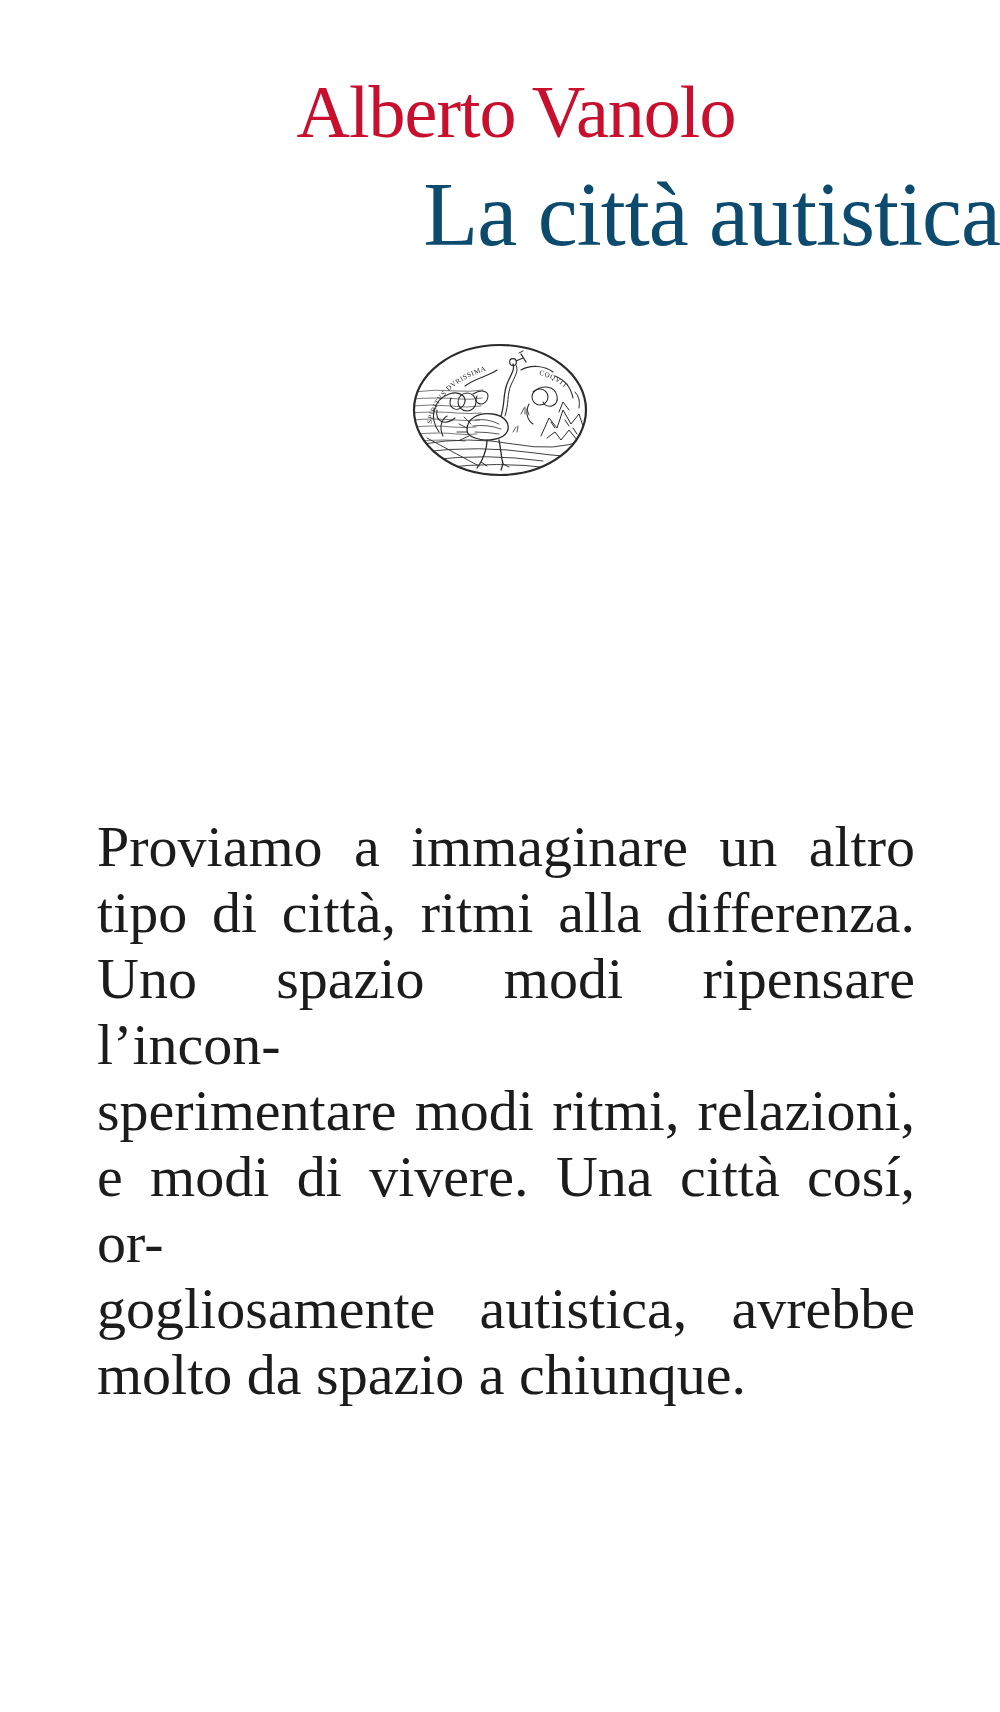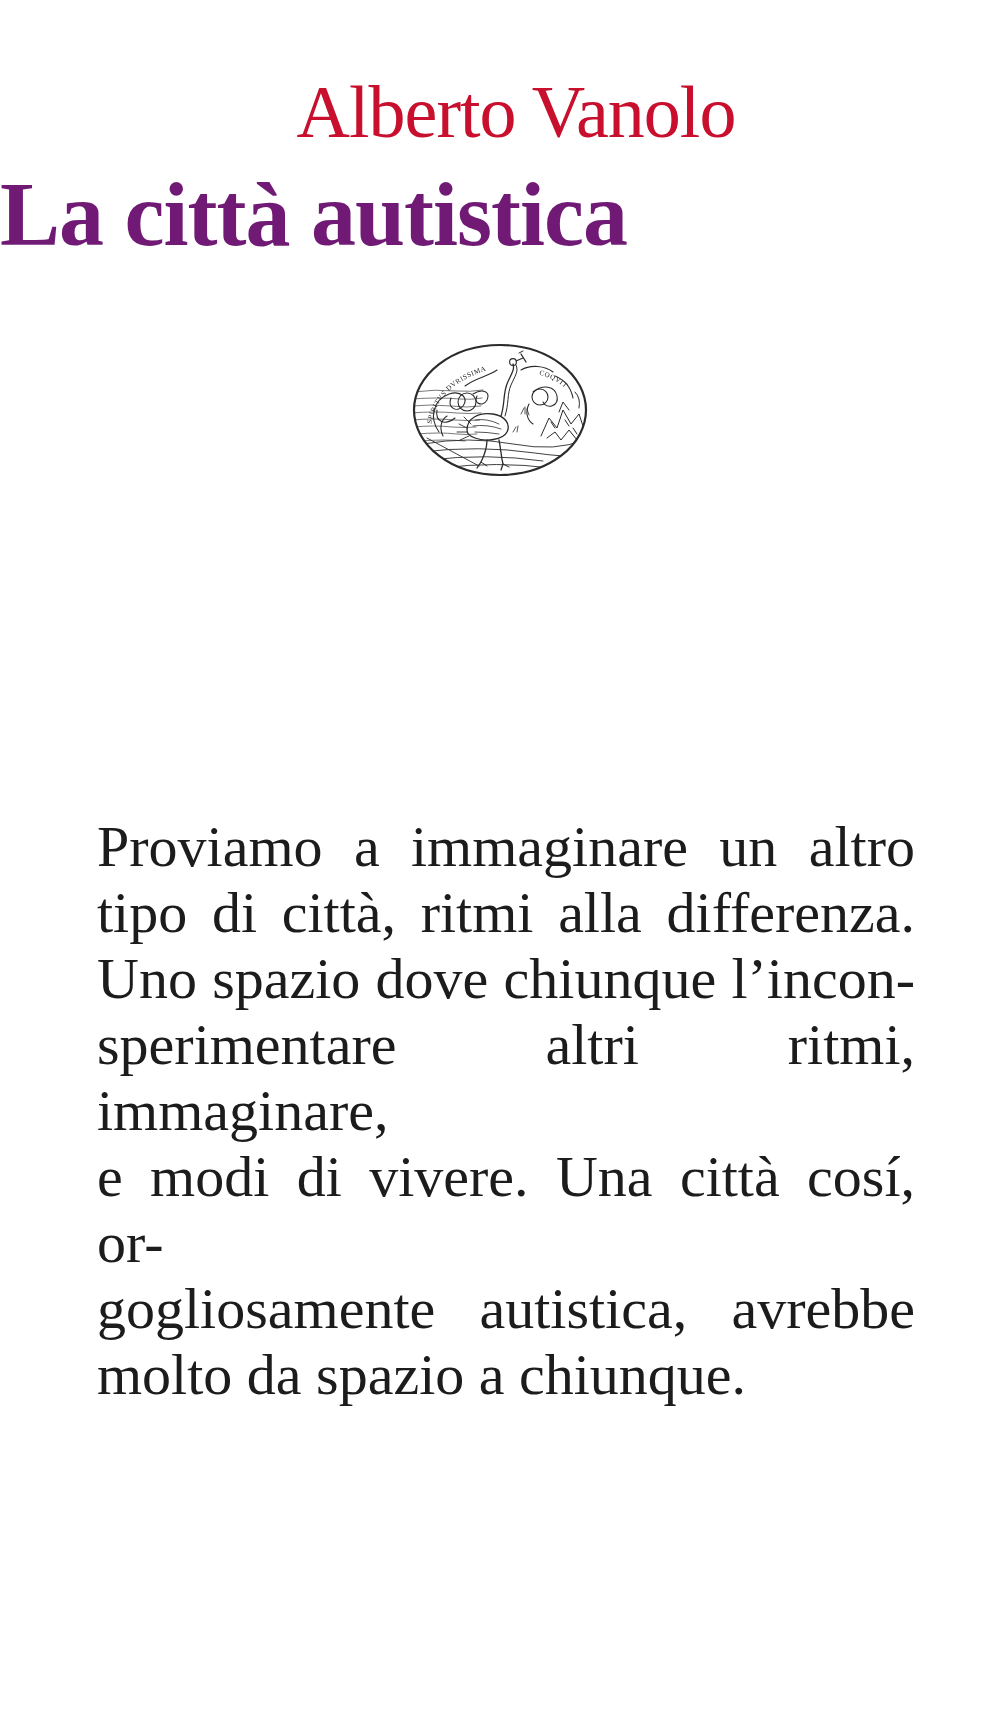--- a/index.html
+++ b/index.html
@@ -18,26 +18,25 @@
     text-align:center;
     font-size:74px;
     line-height:1;
     letter-spacing:-1px;
     color:#c8102e;
     margin-left:32px;
   }
   .title{
     position:absolute;
     top:170px;left:0;right:0;
-    text-align:left;
+    text-align:right;
     font-size:90px;
     line-height:1;
     letter-spacing:-1px;
-    color:#701a75;
-    font-weight:bold;
+    color:#0c4a6e;
   }
   .logo-wrap{
     position:absolute;
     top:340px;left:0;right:0;
     display:flex;justify-content:center;
   }
   .logo-wrap svg{width:182px;height:140px;}
   .emblem-stroke{fill:none;stroke:#2b2b2b;stroke-linecap:round;}
   .emblem-text{font-family:"Liberation Serif",serif;font-size:7px;letter-spacing:0.6px;fill:#222;}
   .bodytext{
@@ -157,20 +156,20 @@
       </text>
       <text class="emblem-text">
         <textPath href="#mottoRightPath" startOffset="2">COQVIT</textPath>
       </text>
     </svg>
   </div>
 
   <div class="bodytext">
     <div class="bline">Proviamo a immaginare un altro</div>
     <div class="bline">tipo di città, ritmi alla differenza.</div>
-    <div class="bline">Uno spazio dove chiunque l’incon-</div>
-    <div class="bline">sperimentare altri ritmi, immaginare,</div>
+    <div class="bline">Uno spazio modi ripensare l’incon-</div>
+    <div class="bline">sperimentare modi ritmi, relazioni,</div>
     <div class="bline">e modi di vivere. Una città cosí, or-</div>
     <div class="bline">gogliosamente autistica, avrebbe</div>
     <div class="bline last">molto da spazio a chiunque.</div>
   </div>
 
 </div>
 
 </body></html>

